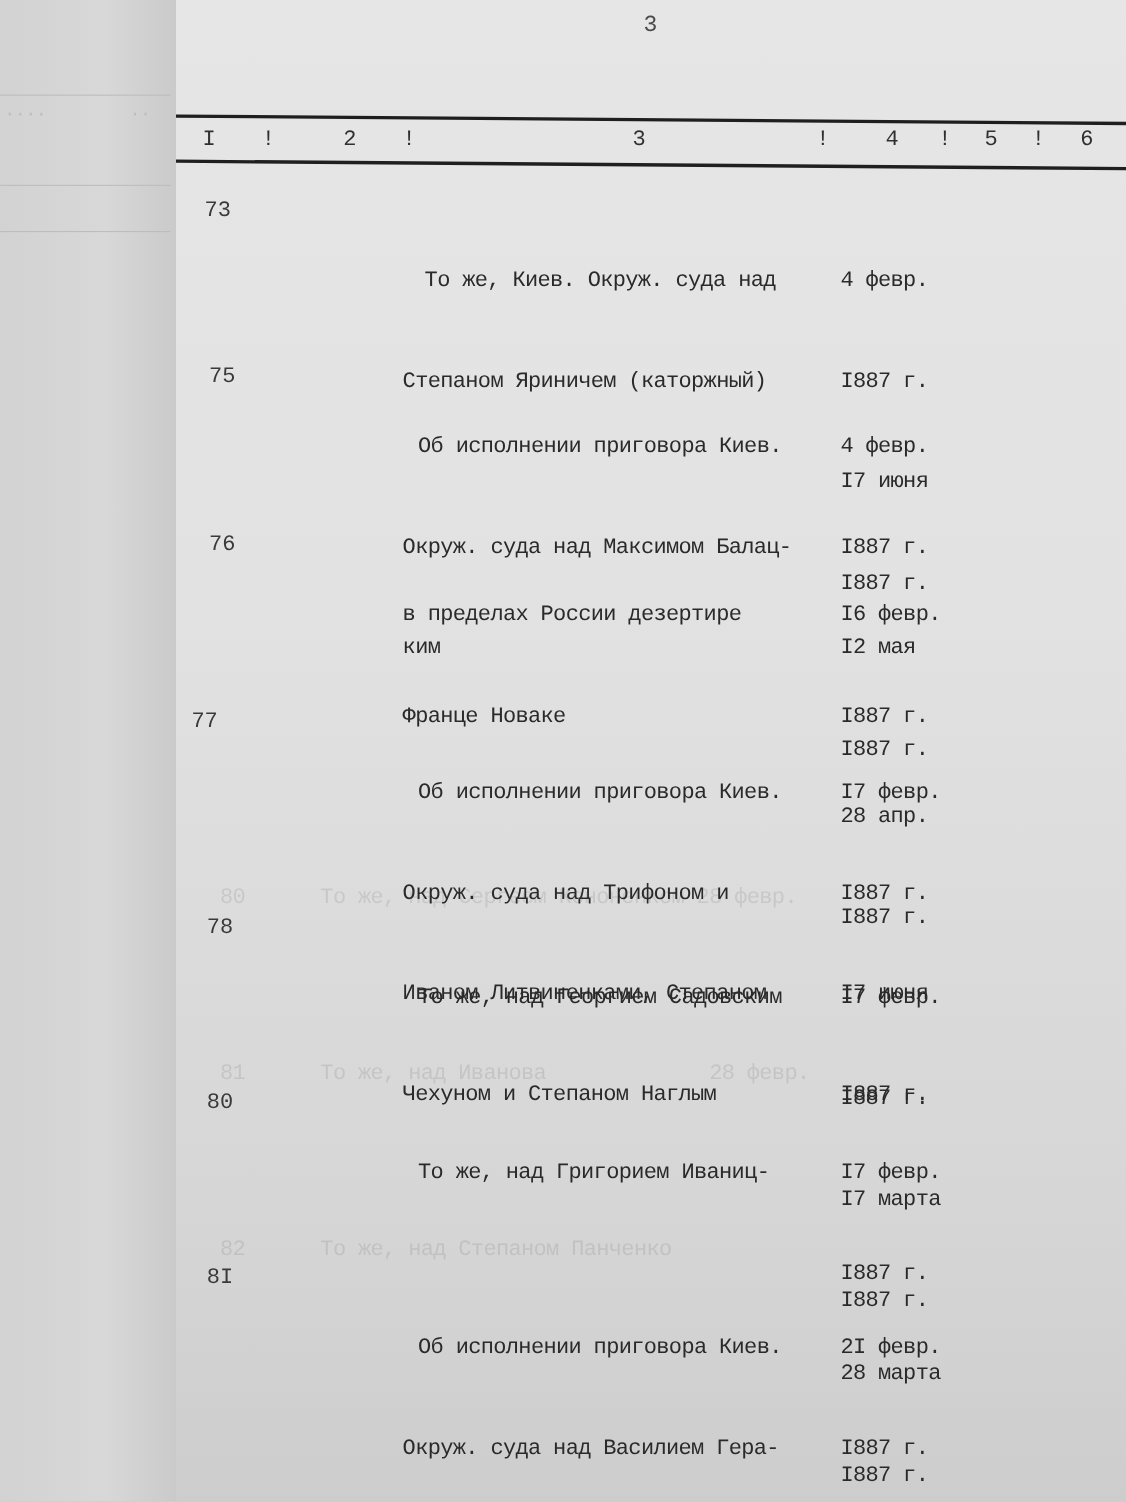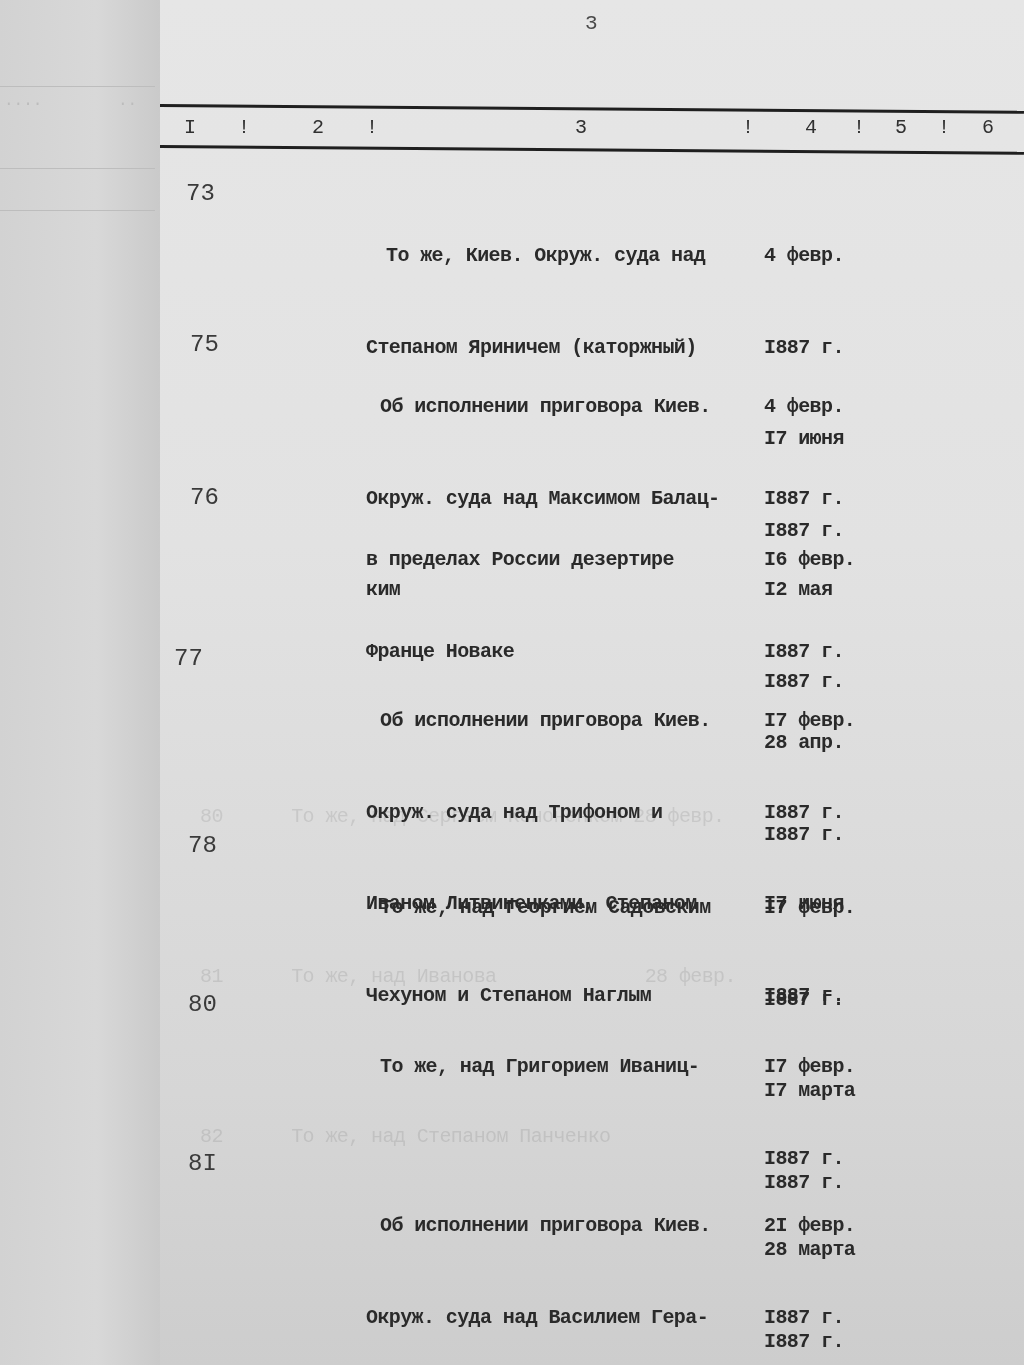--- a/index.html
+++ b/index.html
@@ -65,21 +65,21 @@
     }
     .entry {
       position: absolute;
       left: 0;
       width: 864px;
     }
     .entry .num {
       position: absolute;
       left: 26px;
       top: 0;
-      font-size: 24px;
+      font-size: 20px;
       color: #3a3a3a;
       text-align: center;
     }
     .entry .desc {
       position: absolute;
       left: 206px;
       top: 0;
       width: 400px;
       font-size: 20px;
       line-height: 30.5px;
@@ -88,21 +88,21 @@
     }
     .entry .dates {
       position: absolute;
       left: 604px;
       top: 0;
       font-size: 20px;
       line-height: 30.5px;
       white-space: pre;
       letter-spacing: -0.6px;
     }
-    .line { display: block; font-weight: bold; }
+    .line { display: block; }
     .bleed {
       position: absolute;
       color: rgba(60,60,60,0.12);
       font-size: 20px;
       white-space: pre;
       letter-spacing: -0.6px;
     }
   </style>
 </head>
 <body>

